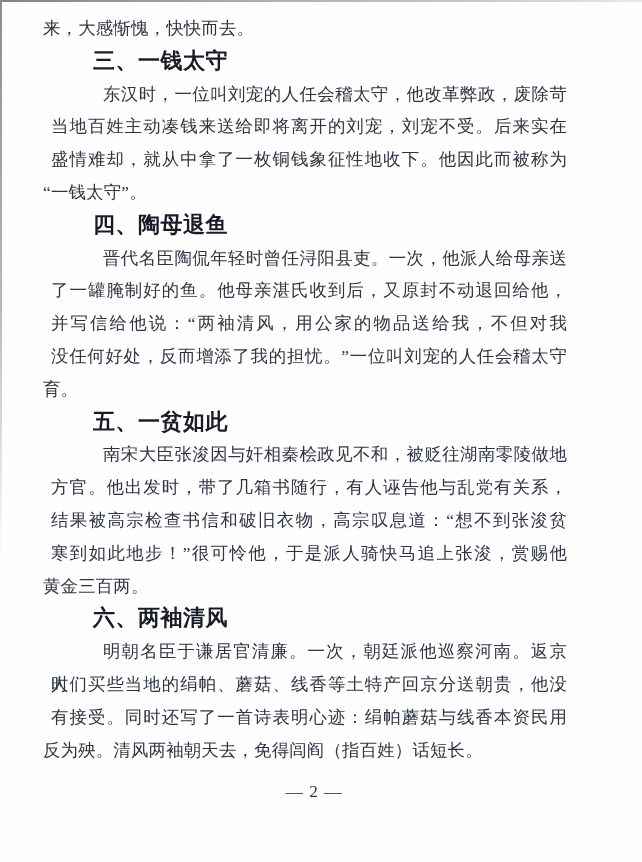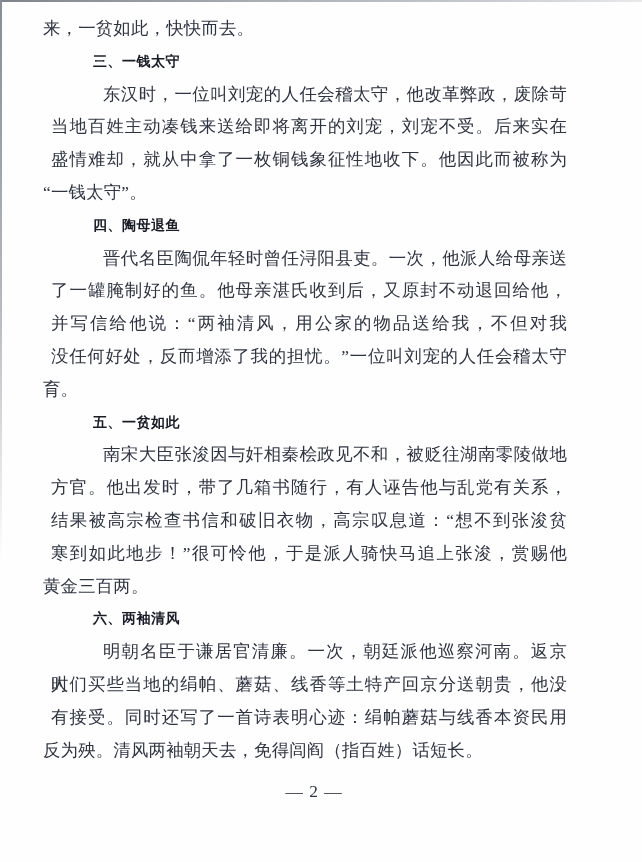--- a/index.html
+++ b/index.html
@@ -48,21 +48,21 @@
     margin-left: 8px;
   }
   .indent {
     text-indent: 52px;
   }
   .heading {
     height: 32.8px;
     padding-left: 50px;
     font-family: "Liberation Sans", "DejaVu Sans", sans-serif;
     font-weight: 700;
-    font-size: 14px;
+    font-size: 22px;
     color: #181c26;
     letter-spacing: 0.5px;
   }
   .footer {
     height: 30px;
     margin-top: 9px;
     padding-left: 18px;
     text-align: center;
     font-size: 17.4px;
     color: #2e3442;
@@ -71,21 +71,21 @@
 </style>
 </head>
 <body>
 
 <div class="page">
   <div class="edge-top"></div>
   <div class="edge-left"></div>
 
   <div class="doc">
 
-  <div class="line">来，一贫如此，快快而去。</div>
+  <div class="line">来，大感惭愧，快快而去。</div>
       <div class="heading">三、一钱太守</div>
       <div class="line indent fill">东汉时，一位叫刘宠的人任会稽太守，他改革弊政，废除苛</div>
       <div class="line fill">当地百姓主动凑钱来送给即将离开的刘宠，刘宠不受。后来实在</div>
       <div class="line fill">盛情难却，就从中拿了一枚铜钱象征性地收下。他因此而被称为</div>
       <div class="line">“一钱太守”。</div>
       <div class="heading">四、陶母退鱼</div>
       <div class="line indent fill">晋代名臣陶侃年轻时曾任浔阳县吏。一次，他派人给母亲送</div>
       <div class="line fill">了一罐腌制好的鱼。他母亲湛氏收到后，又原封不动退回给他，</div>
       <div class="line fill">并写信给他说：“两袖清风，用公家的物品送给我，不但对我</div>
       <div class="line fill">没任何好处，反而增添了我的担忧。”一位叫刘宠的人任会稽太守</div>

